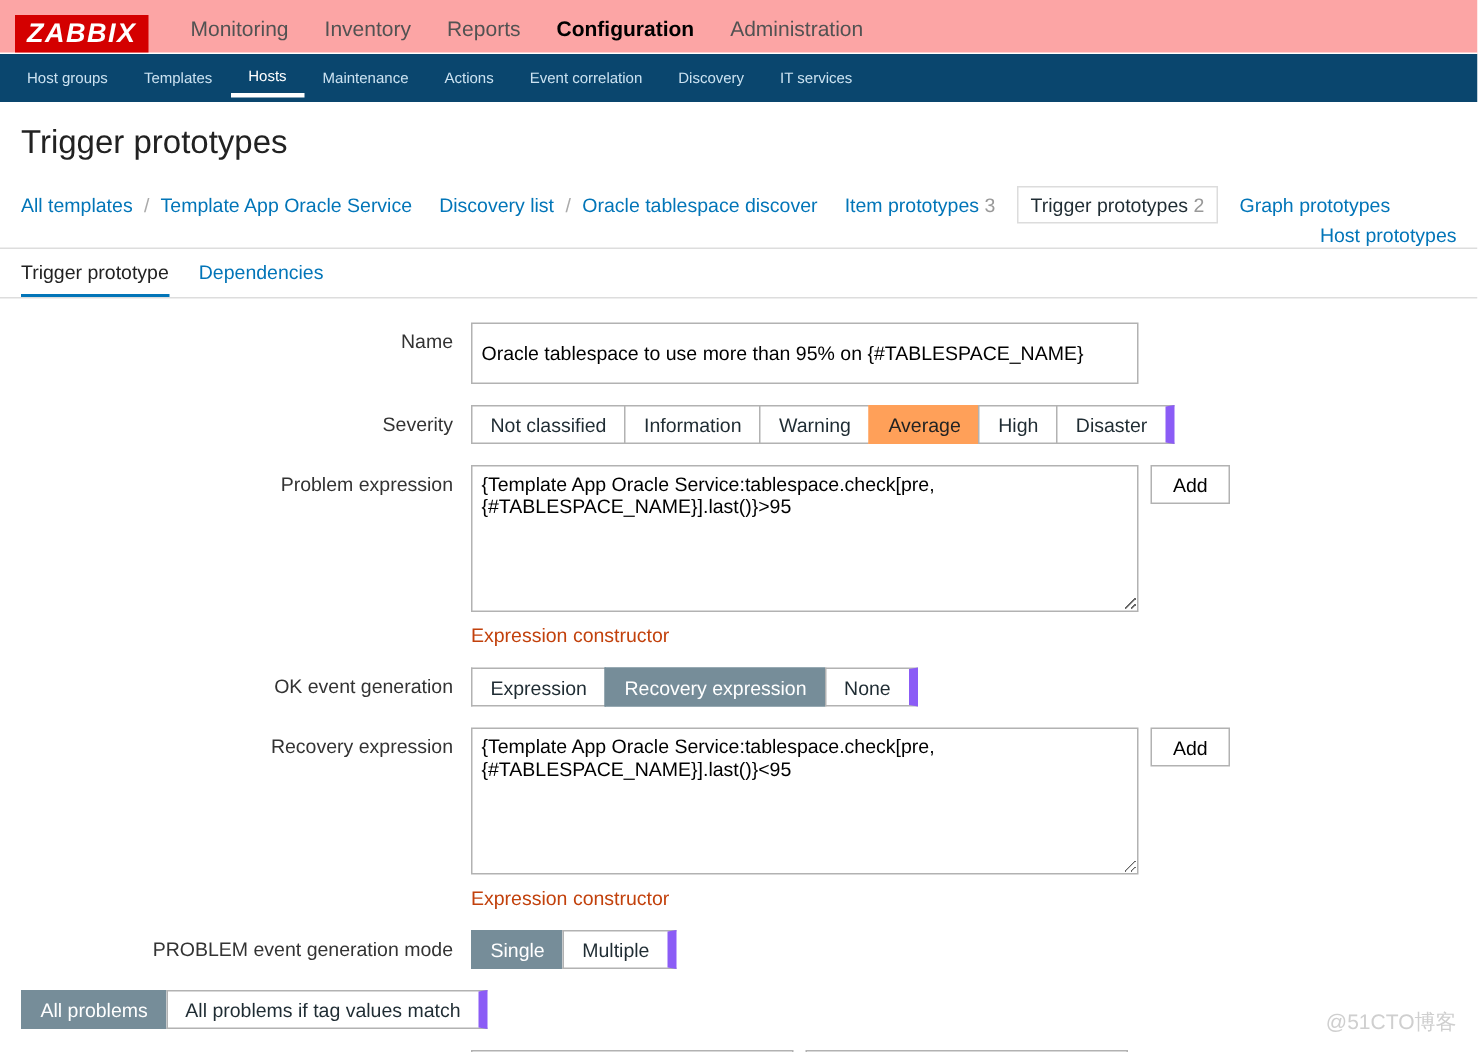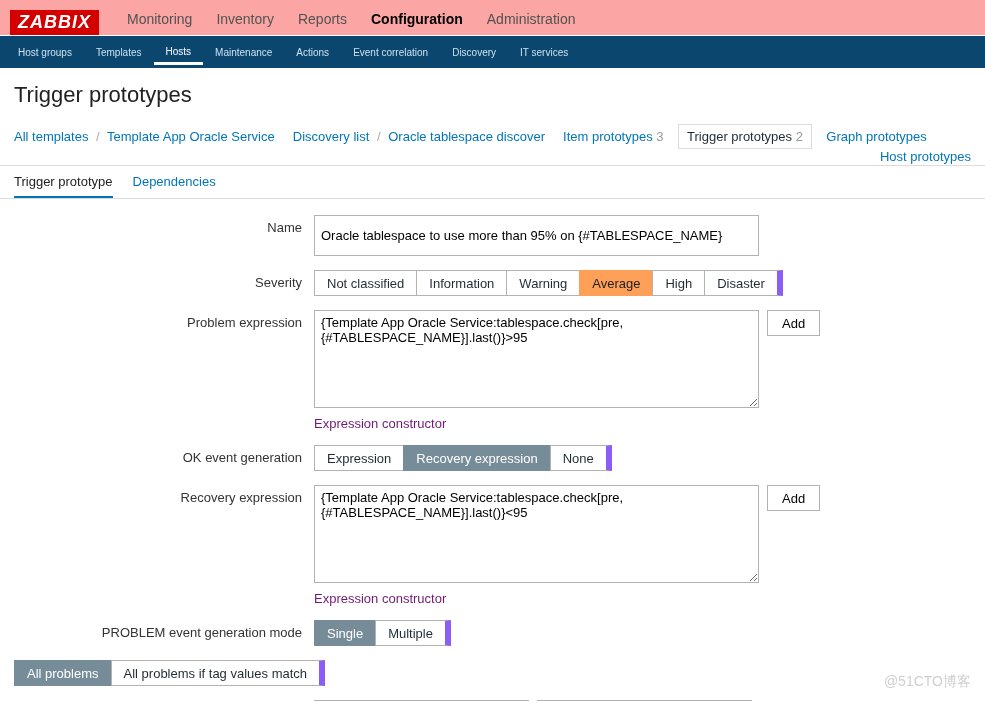--- a/index.html
+++ b/index.html
@@ -34,21 +34,21 @@
   .row .label { width: 300px; min-width: 300px; text-align: right; color: #333; padding: 5px 12px 0 0; font-size: 13px; }
   .row .field { display: flex; align-items: flex-start; gap: 8px; flex-wrap: wrap; }
   input[type=text] { height: 41px; border: 1px solid #b2b2b2; padding: 0 6px; font-size: 13px; }
   textarea { border: 1px solid #b2b2b2; padding: 4px 6px; font-size: 13px; font-family: Arial, sans-serif; resize: both; }
   .btn { height: 26px; border: 1px solid #b2b2b2; background: #fff; padding: 0 14px; font-size: 13px; cursor: pointer; }
   .seg { display: inline-flex; }
   .seg .opt { height: 26px; border: 1px solid #b2b2b2; border-right: none; padding: 0 12px; display: inline-flex; align-items: center; background: #fff; cursor: pointer; font-size: 13px; }
   .seg .opt:last-child { border-right: 6px solid #8b5cf6; }
   .seg .opt.sel { background: #768d99; color: #fff; border-color: #768d99; }
   .seg .opt.average { background: #ffa059; color: #222; border-color: #ffa059; }
-  .linkblue { color: #701a75; font-size: 13px; }
+  .linkblue { color: #c2410c; font-size: 13px; }
   .watermark { position: fixed; right: 14px; bottom: 10px; color: #cfcfcf; font-size: 14px; }
 </style>
 </head>
 <body>
 
 <div class="topnav">
   <span class="logo">ZABBIX</span>
   <span class="item">Monitoring</span>
   <span class="item">Inventory</span>
   <span class="item">Reports</span>

